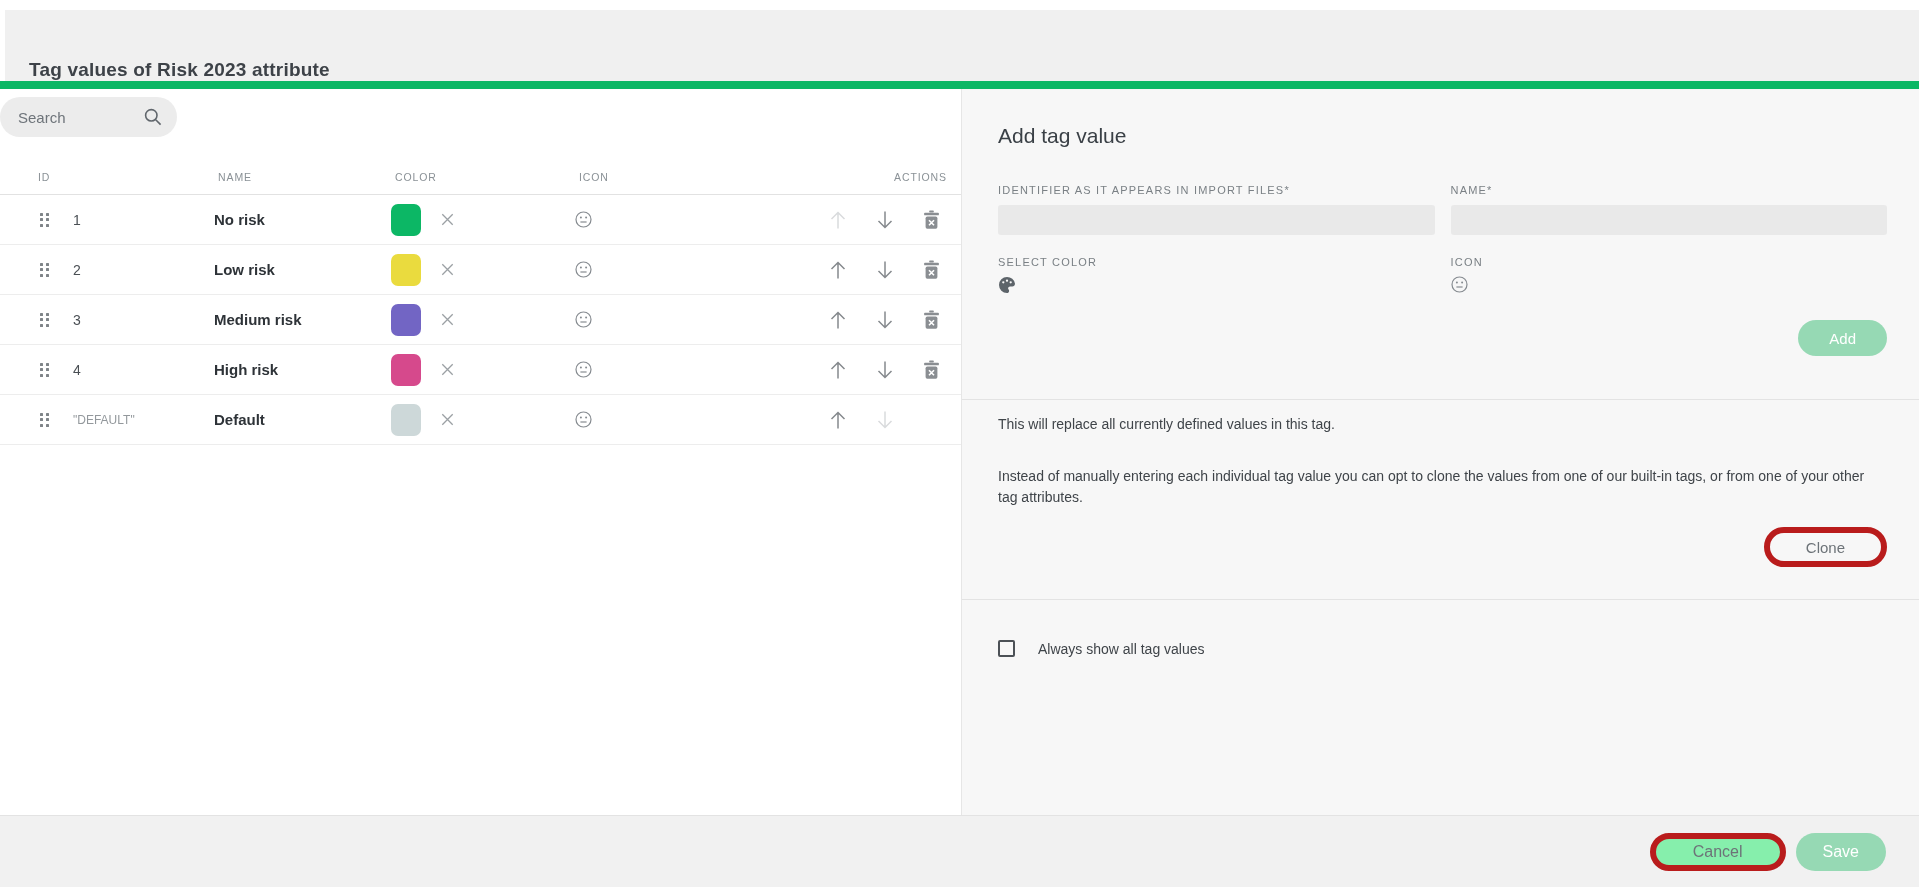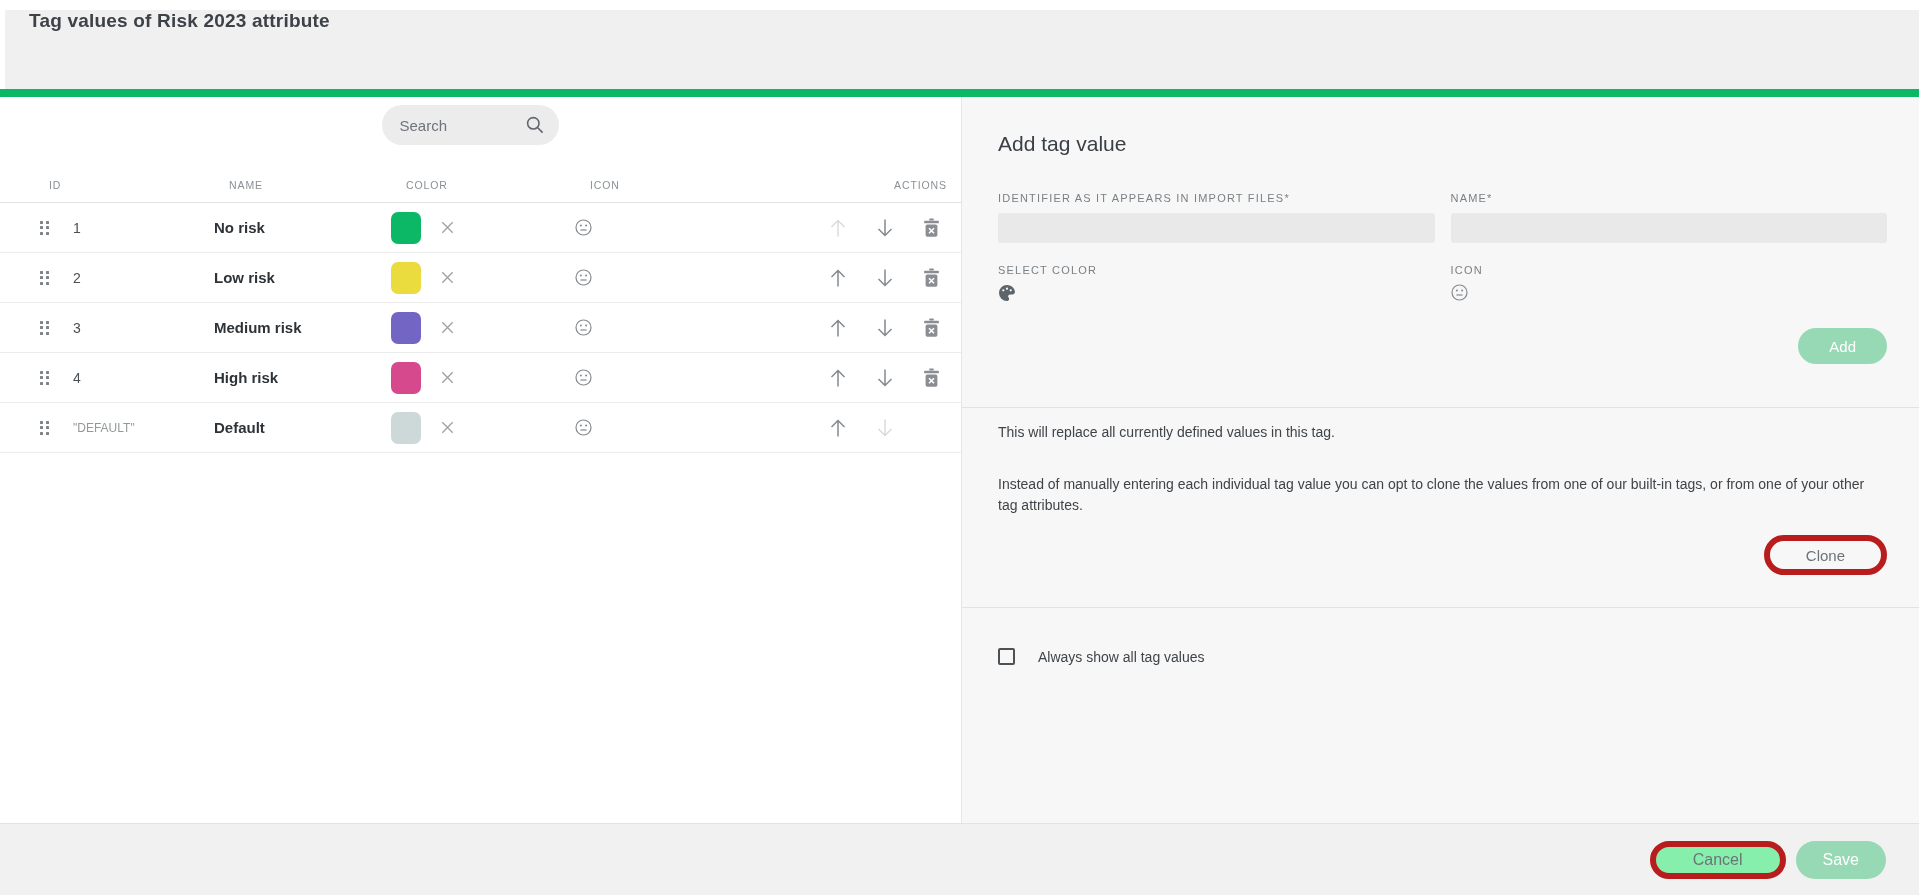--- a/index.html
+++ b/index.html
@@ -2,38 +2,38 @@
 <html style="--accent: #0cb765; --btn-green: #96d9b4;"><head>
 <meta charset="utf-8">
 <style>
   * { margin:0; padding:0; box-sizing:border-box; }
   html,body { background:#fff; }
   body { font-family:"Liberation Sans", sans-serif; color:#3c4147; }
   .page { width:1919px; height:895px; position:relative; background:#fff; overflow:hidden; }
 
   
   .top-white { height:10px; background:#fff; }
-  .hdr { height:79px; background:#f0f0f0; display:flex; align-items:flex-start; padding-left:24px; margin-left:5px; }
+  .hdr { height:71px; background:#f0f0f0; display:flex; align-items:flex-end; padding-left:24px; margin-left:5px; }
   .hdr h1 { font-size:19px; font-weight:bold; color:#3d4248; letter-spacing:0.2px; }
   .green-bar { height:8px; background:var(--accent,#0cb765); }
 
   
   .content { display:flex; height:726px; }
   .left-panel { width:961px; background:#fff; }
   .right-panel { flex:1; background:#f7f7f7; border-left:1px solid #e6e6e6; padding:36px 32px 0 36px; }
 
   
-  .search-row { display:flex; justify-content:center; margin:8px 21px 0 0; }
+  .search-row { display:flex; justify-content:flex-start; margin:8px 21px 0 0; }
   .search-pill { width:177px; height:40px; background:#ececec; border-radius:20px; display:flex; align-items:center; padding:0 14px 0 18px; }
   .search-pill input { flex:1; border:none; background:transparent; outline:none; font-size:15px; color:#4a4f54; font-family:inherit; min-width:0; }
   .search-pill input::placeholder { color:#6e747a; }
   .search-pill svg { color:#60666c; flex:none; }
 
   
-  .t-head { display:grid; grid-template-columns:180px 177px 184px 1fr 134px; padding-left:49px; height:58px;
+  .t-head { display:grid; grid-template-columns:180px 177px 184px 1fr 134px; padding-left:38px; height:58px;
             align-items:end; padding-bottom:11px; border-bottom:1px solid #e2e2e2;
             font-size:10.5px; color:#8a9196; letter-spacing:0.9px; }
   .t-head .col-actions { text-align:right; padding-right:14px; }
   .t-row { display:grid; grid-template-columns:34px 150px 177px 184px 1fr 134px; align-items:center;
            height:50px; border-bottom:1px solid #ededed; padding-left:30px; }
   .handle { display:grid; grid-template-columns:repeat(2,3px); grid-auto-rows:3px; gap:2.5px 3px; margin-left:10px; width:max-content; cursor:grab; }
   .handle i { background:#7f8488; border-radius:0.5px; }
   .cell-id { font-size:14px; color:#4a4f54; padding-left:9px; }
   .cell-id.muted { font-size:12px; color:#93989c; }
   .cell-name { font-size:15px; font-weight:bold; color:#2e3338; }

